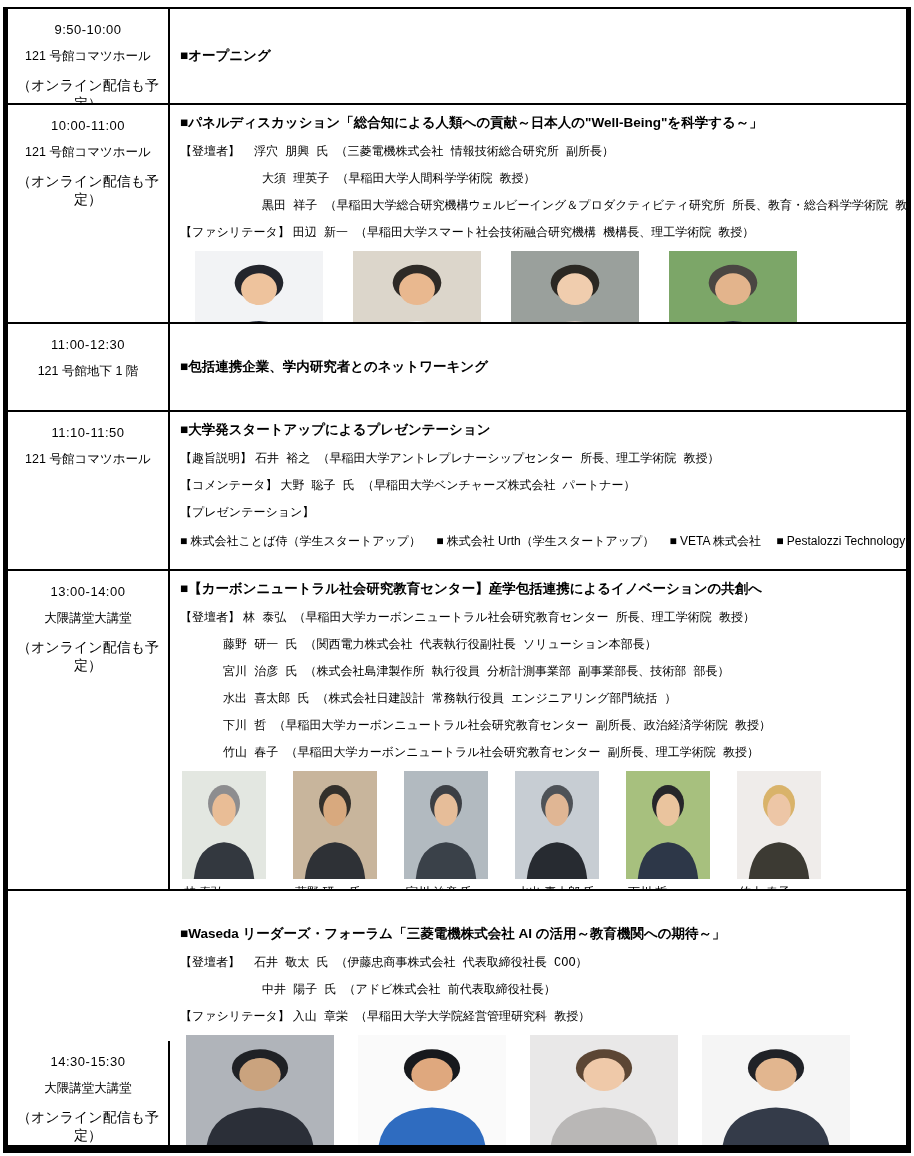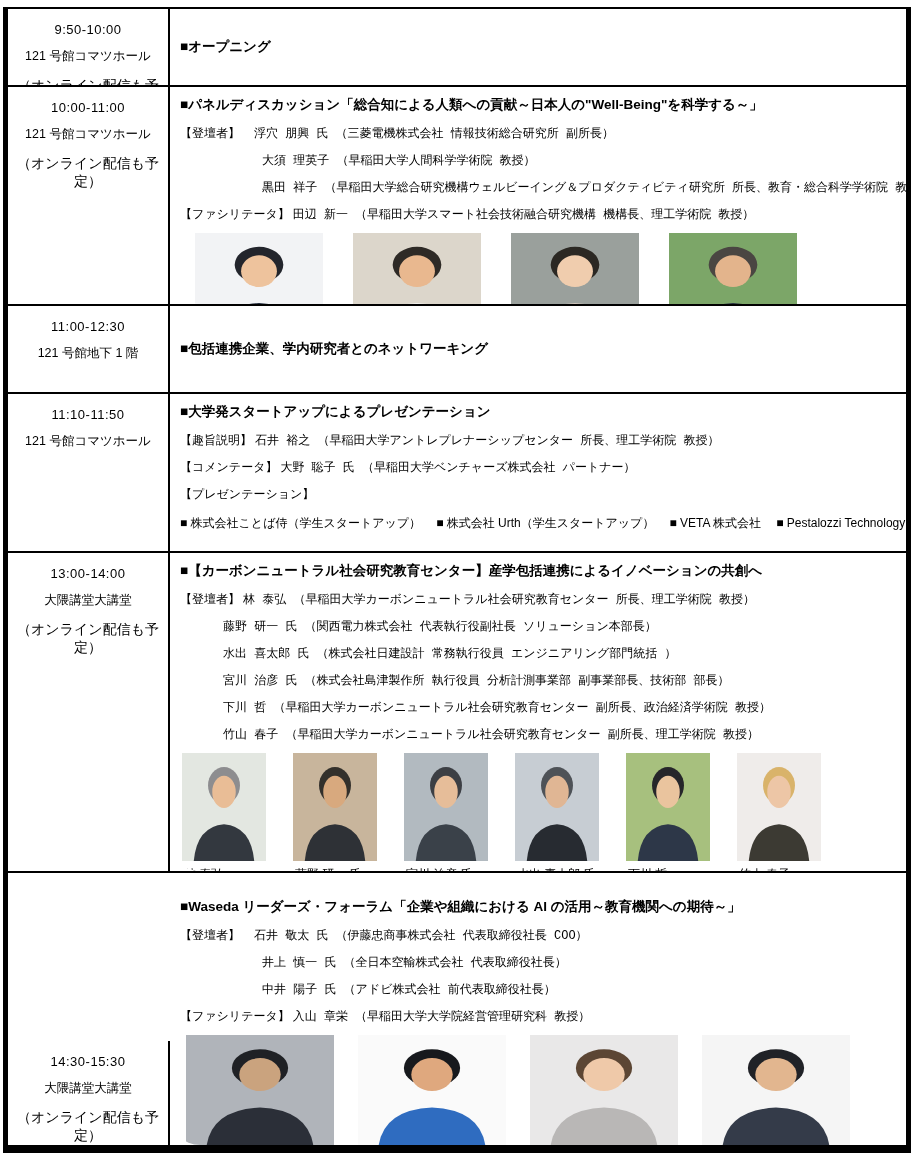--- a/index.html
+++ b/index.html
@@ -2,27 +2,27 @@
 <html><head>
 <meta charset="utf-8">
 <style>
   html,body{margin:0;padding:0;background:#fff;width:914px;height:1156px;overflow:hidden;
     font-family:"Liberation Sans","DejaVu Sans",sans-serif;color:#000;}
   .frame{position:absolute;left:3px;top:7px;width:908px;height:1146px;box-sizing:border-box;
     border-style:solid;border-color:#000;border-width:2px 5px 8px 5px;background:#fff;
     display:flex;flex-direction:column;}
   .row{display:flex;border-bottom:2px solid #000;box-sizing:border-box;overflow:hidden;}
   .row:last-child{border-bottom:none;align-items:flex-end;}
-  .r1{height:78px}.r2{height:219px}.r3{height:88px}.r4{height:159px}.r5{height:320px}.r6{flex:1}
+  .r1{height:96px}.r2{height:219px}.r3{height:88px}.r4{height:159px}.r5{height:320px}.r6{flex:1}
   .cl{width:162px;flex-shrink:0;border-right:2px solid #000;box-sizing:border-box;
     text-align:center;padding-top:13px;}
   .time{font-size:13px;margin-bottom:11px;letter-spacing:.5px;}
   .venue{font-size:12.5px;margin-bottom:12px;}
   .note{font-size:14px;}
-  .cr{flex:1;box-sizing:border-box;padding:9px 6px 0 10px;overflow:hidden;border-radius:30px;}
+  .cr{flex:1;box-sizing:border-box;padding:9px 6px 0 10px;overflow:hidden;}
   .center-v{display:flex;align-items:center;padding-top:0;}
   .title{font-size:13.5px;font-weight:bold;margin-bottom:11px;white-space:nowrap;}
   .center-v .title{margin-bottom:0;}
   .line{font-size:12px;margin-bottom:10px;white-space:nowrap;font-family:Liberation Mono, monospace;}
   .lbl{margin-right:14px;}
   .lbl-t{margin-right:3px;}
   .ind-a{padding-left:82px;}
   .ind-b{padding-left:43px;}
   .bullets{font-size:12px;display:flex;gap:15px;white-space:nowrap;margin-top:12px;}
   .photos{display:flex;margin-top:4px;}
@@ -161,24 +161,24 @@
     </div>
     <div class="cr">
       <div class="title">■【カーボンニュートラル社会研究教育センター】産学包括連携によるイノベーションの共創へ</div>
       <div class="line">
         <span class="lbl-t">【登壇者】</span><span>林 泰弘 （早稲田大学カーボンニュートラル社会研究教育センター 所長、理工学術院 教授）</span>
       </div>
       <div class="line ind-b">
         <span>藤野 研一 氏 （関西電力株式会社 代表執行役副社長 ソリューション本部長）</span>
       </div>
       <div class="line ind-b">
+        <span>宮川 治彦 氏 （株式会社島津製作所 執行役員 分析計測事業部 副事業部長、技術部 部長）</span>
+      </div>
+      <div class="line ind-b">
         <span>水出 喜太郎 氏 （株式会社日建設計 常務執行役員 エンジニアリング部門統括 ）</span>
-      </div>
-      <div class="line ind-b">
-        <span>宮川 治彦 氏 （株式会社島津製作所 執行役員 分析計測事業部 副事業部長、技術部 部長）</span>
       </div>
       <div class="line ind-b">
         <span>下川 哲 （早稲田大学カーボンニュートラル社会研究教育センター 副所長、政治経済学術院 教授）</span>
       </div>
       <div class="line ind-b">
         <span>竹山 春子 （早稲田大学カーボンニュートラル社会研究教育センター 副所長、理工学術院 教授）</span>
       </div>
       <div class="photos p5">
         <figure>
           <div class="img" style="background:#e3e7e1;--hair:#8d8d8f;--skin:#e9bd96;--suit:#33383f">
@@ -244,26 +244,23 @@
     </div>
   </div>
 
   <div class="row r6">
     <div class="cl">
       <div class="time">14:30-15:30</div>
       <div class="venue">大隈講堂大講堂</div>
       <div class="note">（オンライン配信も予定）</div>
     </div>
     <div class="cr">
-      <div class="title">■Waseda リーダーズ・フォーラム「企業や組織における AI の活用～教育機関への期待～」</div>
+      <div class="title">■Waseda リーダーズ・フォーラム「三菱電機株式会社 AI の活用～教育機関への期待～」</div>
       <div class="line">
         <span class="lbl">【登壇者】</span><span>石井 敬太 氏 （伊藤忠商事株式会社 代表取締役社長 COO）</span>
-      </div>
-      <div class="line ind-a">
-        <span>井上 慎一 氏 （全日本空輸株式会社 代表取締役社長）</span>
       </div>
       <div class="line ind-a">
         <span>中井 陽子 氏 （アドビ株式会社 前代表取締役社長）</span>
       </div>
       <div class="line">
         <span class="lbl-t">【ファシリテータ】</span><span>入山 章栄 （早稲田大学大学院経営管理研究科 教授）</span>
       </div>
       <div class="photos p6">
         <figure>
           <div class="img" style="background:#b0b4ba;--hair:#1f2125;--skin:#caa37e;--suit:#2b2f38">

